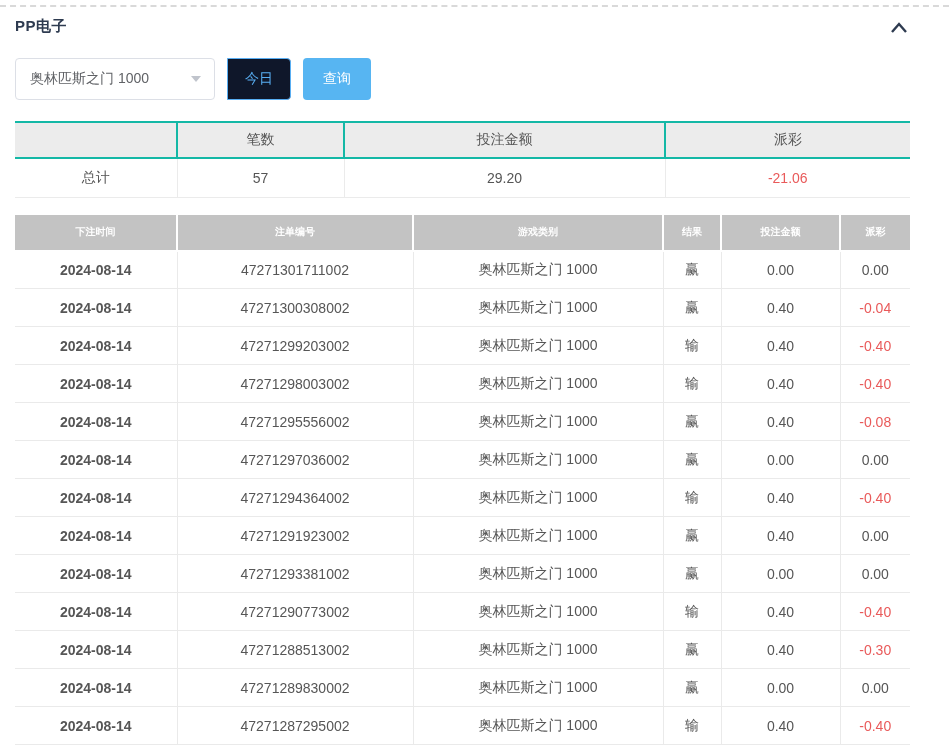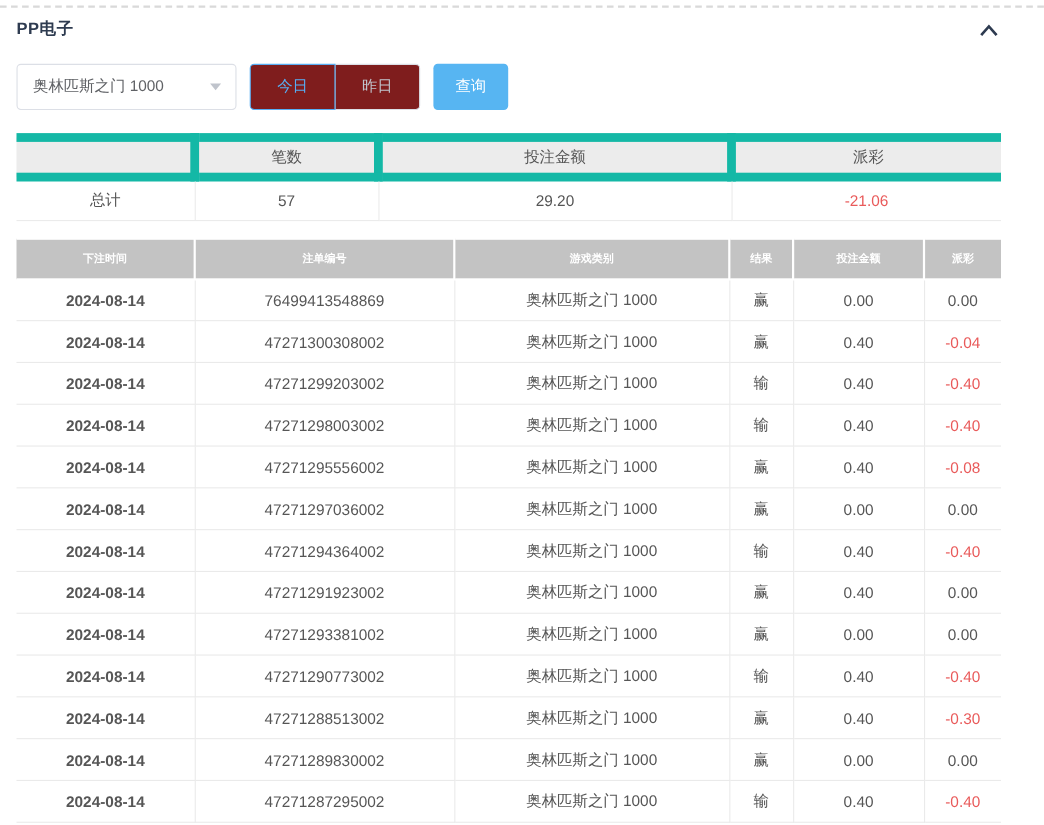--- a/index.html
+++ b/index.html
@@ -15,33 +15,33 @@
 
   
   .filters { display:flex; align-items:center; margin-top:19px; }
   .select-box { width:200px; height:42px; border:1px solid #dcdfe6; border-radius:4px;
     display:flex; align-items:center; justify-content:space-between; padding:0 12px 0 14px;
     font-size:14px; color:#606266; cursor:pointer; background:#fff; }
   .date-box { width:230px; height:42px; border:1px solid #dcdfe6; border-radius:4px; margin-left:12px;
     display:flex; align-items:center; padding:0 10px; font-size:14px; color:#606266; cursor:pointer; background:#fff; }
   .date-box .cal { margin-right:8px; display:flex; }
   .btn-group { display:flex; margin-left:12px; }
-  .qbtn { width:78px; height:42px; background:#7f1d1d; border:1px solid #dcdfe6; font-size:14px;
+  .qbtn { width:64px; height:42px; background:#0f172a; border:1px solid #dcdfe6; font-size:14px;
     color:#c0c4cc; cursor:pointer; margin-left:-1px; font-family:Liberation Mono, monospace; }
   .qbtn:first-child { border-radius:4px 0 0 4px; margin-left:0; }
   .qbtn:last-child { border-radius:0 4px 4px 0; }
   .qbtn.active { border:1px solid #58aef3; color:#58aef3; position:relative; z-index:2; }
   .search-btn { width:68px; height:42px; margin-left:12px; background:#57b5f2; color:#fff;
     border:none; border-radius:4px; font-size:14px; cursor:pointer; font-family:inherit; }
 
   
   table { border-collapse:collapse; table-layout:fixed; width:895px; font-size:14px; }
   .summary-table { margin-top:21px; }
   .summary-table th { background:#ececec; height:36px; font-weight:normal; color:#555;
-    border:8px solid #14b8a6; }
+    border:2px solid #14b8a6; }
   .summary-table th:first-child { border-left:none; } .summary-table th:last-child { border-right:none; }
   .summary-table td { background:#fff; height:39px; text-align:center; color:#555;
     border:1px solid #ebebeb; }
   .summary-table td:first-child { border-left:none; } .summary-table td:last-child { border-right:none; }
 
   .bet-table { margin-top:15px; }
   .bet-table th { background:#c3c3c3; height:37px; color:#fff; font-weight:bold; font-size:10px;
     border:2px solid #fff; }
   .bet-table th:first-child { border-left:none; } .bet-table th:last-child { border-right:none; }
   .bet-table td { height:38px; text-align:center; color:#565656; border:1px solid #eaeaea; background:#fff; }
@@ -69,21 +69,20 @@
     <div class="select-box">
       <span>奥林匹斯之门 1000</span>
       <span style="display:flex;">
         <svg width="12" height="8" viewBox="0 0 12 8">
             <polygon points="1,1 11,1 6,7" fill="#c0c4cc"></polygon>
           </svg>
       </span>
     </div>
     <div class="btn-group">
       <button class="qbtn active">今日</button>
-      <button class="qbtn">昨日</button>
     </div>
     <button class="search-btn">查询</button>
   </div>
 
   <table class="summary-table">
     <colgroup>
         <col style="width:162px">
         <col style="width:167px">
         <col style="width:321px">
         <col style="width:245px">
@@ -121,21 +120,21 @@
         <th>注单编号</th>
         <th>游戏类别</th>
         <th>结果</th>
         <th>投注金额</th>
         <th>派彩</th>
       </tr>
     </thead>
     <tbody>
         <tr>
           <td>2024-08-14</td>
-          <td>76499413548869</td>
+          <td>47271301711002</td>
           <td>奥林匹斯之门 1000</td>
           <td>赢</td>
           <td>0.00</td>
           <td>0.00</td>
         </tr>
         <tr>
           <td>2024-08-14</td>
           <td>47271300308002</td>
           <td>奥林匹斯之门 1000</td>
           <td>赢</td>

